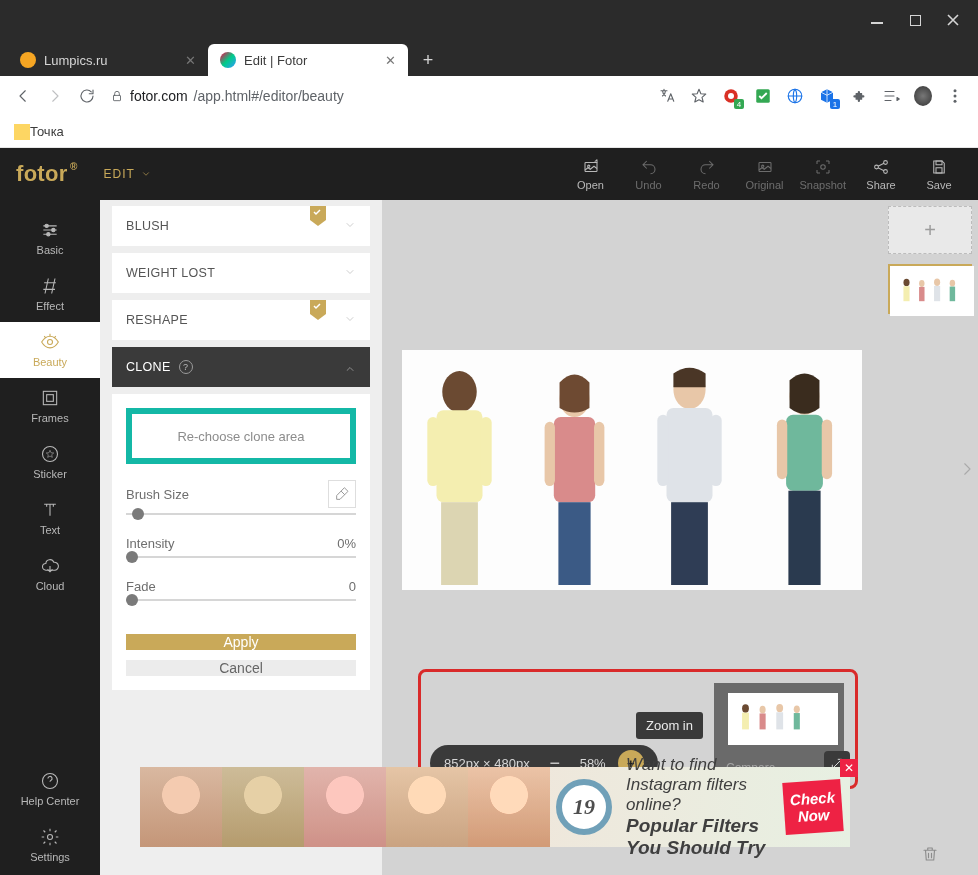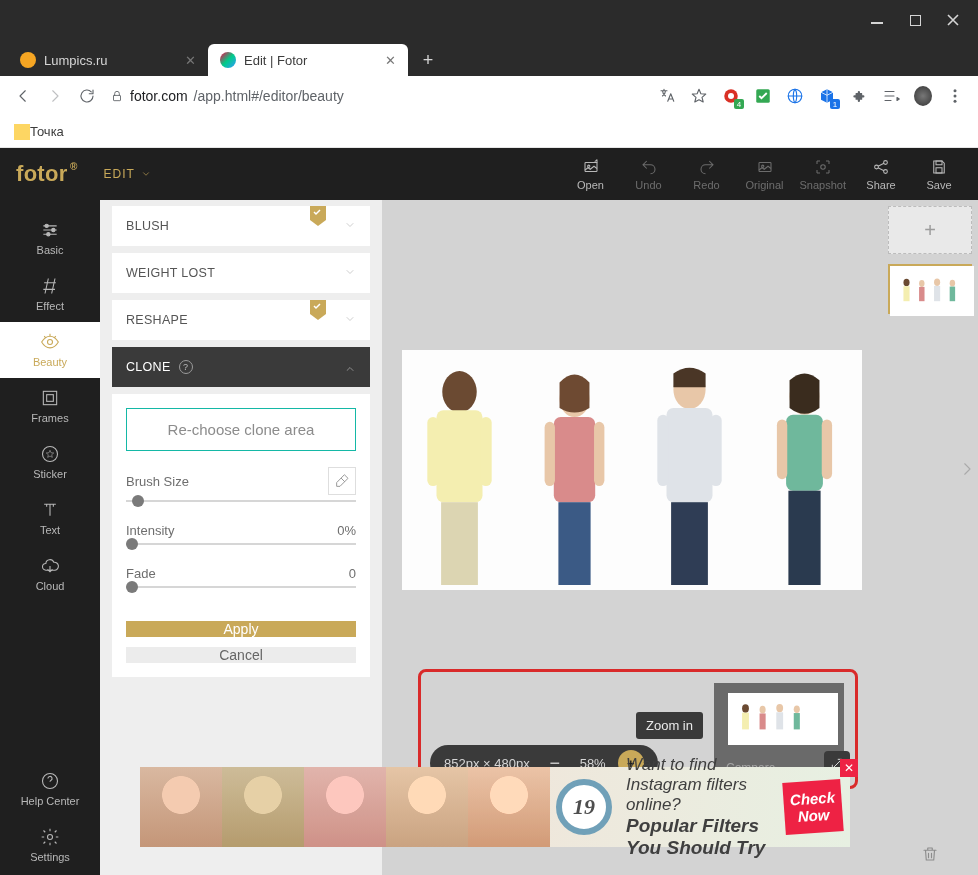--- a/index.html
+++ b/index.html
@@ -54,21 +54,21 @@
 
 .panel { width:282px; background:#eeeeee; display:flex; flex-direction:column; padding:6px 12px 12px 12px; gap:7px;}
 .acc { background:#fff; height:40px; display:flex; align-items:center; padding:0 14px; color:#555; font-size:12.5px; letter-spacing:0.3px; font-weight:500; position:relative;}
 .acc.active { background:#3a3a3a; color:#fff; }
 .acc .chev { margin-left:auto; color:#bdbdbd;}
 .acc.active .chev { color:#aaa; transform:rotate(180deg);}
 .acc .badge { position:absolute; right:44px; top:0; }
 .acc .help { width:14px; height:14px; border:1px solid #9a9a9a; border-radius:50%; display:inline-flex; align-items:center; justify-content:center; font-size:9px; margin-left:8px; color:#bdbdbd;}
 
 .subpanel { background:#fff; padding:14px; display:flex; flex-direction:column; gap:16px;}
-.rechoose { height:43px; border:1px solid #14b8a6; display:flex; align-items:center; justify-content:center; color:#8c8c8c; font-size:15px;}
+.rechoose { height:56px; border:6px solid #14b8a6; display:flex; align-items:center; justify-content:center; color:#8c8c8c; font-size:13px;}
 .ctl { display:flex; flex-direction:column; }
 .ctl-head { display:flex; justify-content:space-between; align-items:center; color:#6e6e6e; font-size:13px;}
 .ctl-head .sq { width:28px; height:28px; border:1px solid #dedede; display:flex; align-items:center; justify-content:center;}
 .slider { position:relative; height:12px; display:flex; align-items:center;}
 .slider .track { height:2px; background:#d6d6d6; width:100%;}
 .slider .thumb { position:absolute; width:12px; height:12px; border-radius:50%; background:#7a7a7a; left:6px;}
 
 .btns { display:flex; gap:10px; margin-top:12px;flex-direction:column;}
 .btn { flex:1; height:36px; display:flex; align-items:center; justify-content:center; font-size:14px;}
 .btn.pri { background:#c9a959; color:#fff;}

